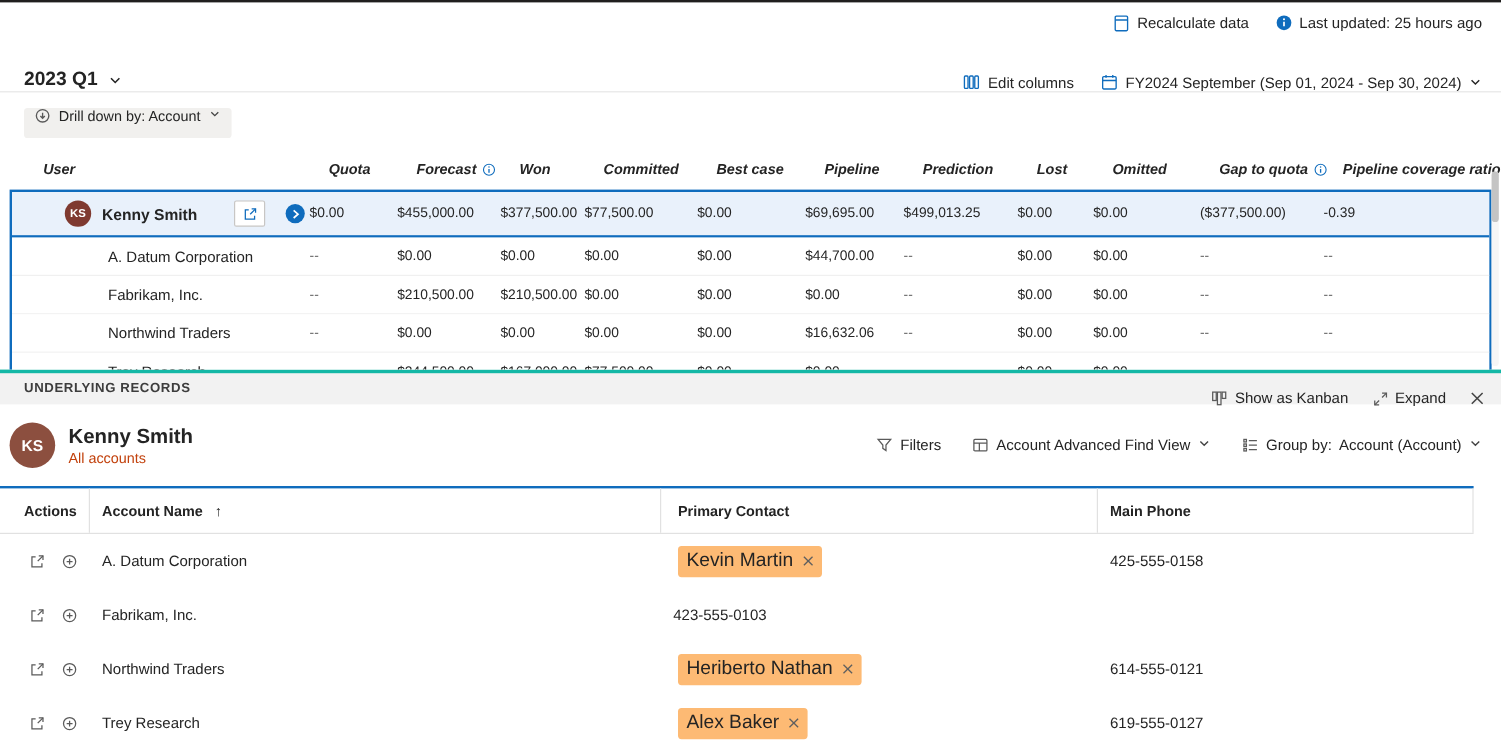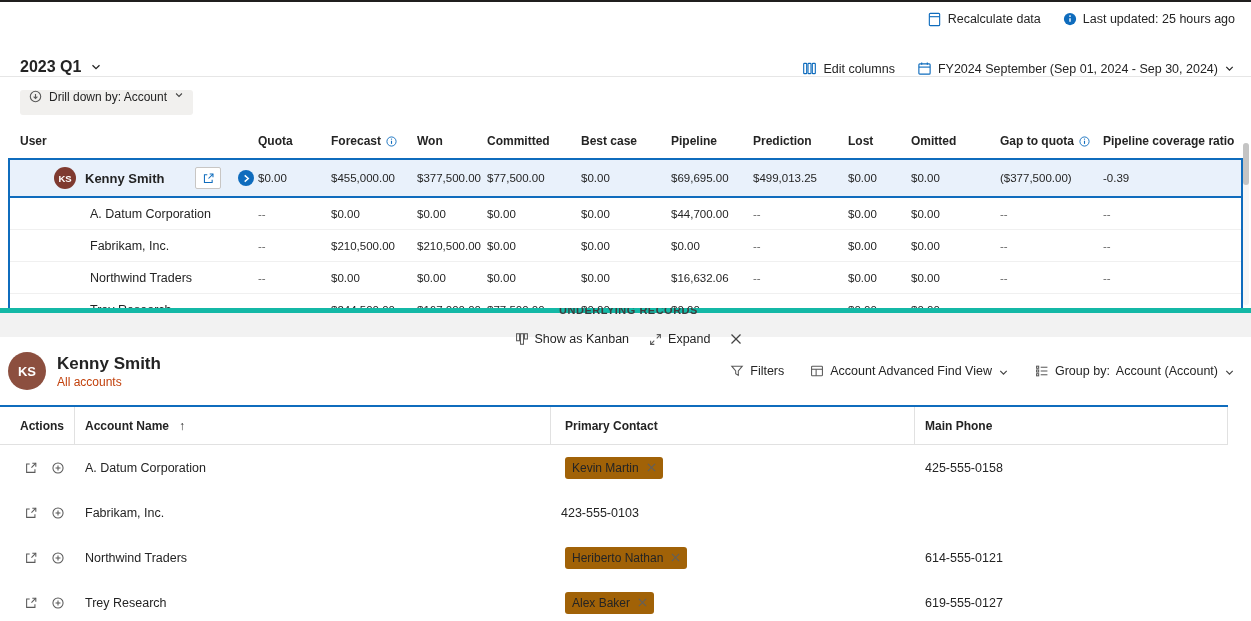--- a/index.html
+++ b/index.html
@@ -25,21 +25,21 @@
              padding:0 16px 0 20px; border-bottom:1px solid #e6e6e6; }
   .period { display:flex; align-items:center; gap:9px; font-size:16px; font-weight:700; cursor:pointer; }
   .toolbar-right { display:flex; align-items:center; gap:22px; }
   .tr-item { display:flex; align-items:center; gap:6px; cursor:pointer; }
 
   
   .forecast { position:relative; height:231px; overflow:hidden; }
   .drill { display:inline-flex; align-items:flex-start; gap:7px; margin:13px 0 9px 20px; height:25px;
            padding:0 9px; background:#f1f0ee; border-radius:3px; font-size:12px; cursor:pointer; }
   .grid-head { display:grid; grid-template-columns:238px 73px 86px 70px 94px 90px 82px 95px 63px 89px 103px minmax(0,1fr);
-               align-items:center; height:34px; padding-left:20px; font-size:12px; font-weight:700; }
+               align-items:center; height:34px; padding-left:36px; font-size:12px; font-weight:700;font-style:italic; }
   .gh { display:flex; align-items:center; gap:5px; white-space:nowrap; }
   .group { margin:0 8px; border:2px solid #0f6cbd; }
   .prow { display:grid; grid-template-columns:248px 73px 86px 70px 94px 90px 82px 95px 63px 89px 103px minmax(0,1fr);
           align-items:center; height:38px; background:#e9f1fb; border-bottom:2px solid #0f6cbd; cursor:pointer; }
   .crow { display:grid; grid-template-columns:248px 73px 86px 70px 94px 90px 82px 95px 63px 89px 103px minmax(0,1fr);
           align-items:center; height:32px; background:#fff; border-bottom:1px solid #f0f0f0; cursor:pointer; }
   .v { font-size:11.5px; padding-right:6px; white-space:nowrap; }
   .dim { color:#666; }
   .usercell { display:flex; align-items:center; gap:9px; padding-left:44px; }
   .childname { padding-left:80px; font-size:12.5px; white-space:nowrap; }
@@ -47,53 +47,53 @@
               font-size:9.5px; font-weight:700; display:flex; align-items:center; justify-content:center; }
   .pname { font-size:13px; font-weight:700; }
   .share-btn { width:26px; height:22px; border:1px solid #c8c6c4; border-radius:2px; background:#fff;
                display:flex; align-items:center; justify-content:center; margin-left:22px; color:#0f6cbd; cursor:pointer; }
   .badge { width:16px; height:16px; border-radius:50%; background:#0f6cbd; display:flex; align-items:center;
            justify-content:center; margin-left:8px; color:#fff; cursor:pointer; }
   .vscroll { position:absolute; top:66px; right:2px; width:6px; height:162px; background:#f6f6f6; border-radius:3px; }
   .vthumb { width:6px; height:42px; border-radius:3px; background:#c4c4c4; cursor:pointer; }
 
   
-  .recbar { height:29px; background:#f2f2f2; border-top:5px solid #14b8a6; display:flex; align-items:center;
-            justify-content:center; padding:0 14px 0 20px;flex-direction:column; }
+  .recbar { height:29px; background:#f2f2f2; border-top:3px solid #14b8a6; display:flex; align-items:center;
+            justify-content:space-between; padding:0 14px 0 20px; }
   .rec-title { font-size:11px; font-weight:700; letter-spacing:.5px; color:#3d3d3d; }
   .rec-actions { display:flex; align-items:center; gap:20px;margin-top:16px; }
   .rec-item { display:flex; align-items:center; gap:6px; cursor:pointer; }
 
   
   .userband { height:68px; display:flex; align-items:center; justify-content:space-between; padding:0 16px 0 8px; }
   .ub-left { display:flex; align-items:center; gap:11px; }
   .avatar-l { width:38px; height:38px; border-radius:50%; background:#8c4f3f; color:#fff; font-weight:700;
               font-size:13px; display:flex; align-items:center; justify-content:center; }
   .ub-name { font-size:17px; font-weight:700; line-height:1.25; }
   .ub-sub { font-size:12px; color:#c2410c; }
   .ub-right { display:flex; align-items:center; gap:26px; }
-  .ub-item { display:flex; align-items:flex-end; gap:6px; cursor:pointer; }
+  .ub-item { display:flex; align-items:flex-start; gap:6px; cursor:pointer; }
 
   
   .btable { width:1228px; border-top:2px solid #0f6cbd; }
   .bt-head { display:grid; grid-template-columns:75px 476px 364px 313px; height:38px; align-items:stretch;
              font-size:12px; font-weight:700; border-bottom:1px solid #e1e1e1; }
   .bt-head > div { display:flex; align-items:center; border-right:1px solid #e1e1e1; gap:6px; }
   .h-acts { padding-left:20px; }
   .h-acct { padding-left:10px; }
   .h-cont { padding-left:14px; }
   .h-phone { padding-left:10px; }
   .bt-row { display:grid; grid-template-columns:75px 476px 364px 313px; height:45px; align-items:center; }
   .acts { display:flex; gap:13px; padding-left:24px; color:#5a5a5a; }
   .acts .icon { cursor:pointer; }
   .acct { padding-left:10px; }
   .cont { padding-left:14px; }
   .phone { padding-left:10px; }
-  .tag { display:inline-flex; align-items:center; gap:8px; background:#a16207; border-radius:3px;
-         padding:4px 7px; font-size:12px; }
+  .tag { display:inline-flex; align-items:center; gap:8px; background:#fdba74; border-radius:3px;
+         padding:4px 7px; font-size:16px; }
   .tag .x { color:#5f5f5f; cursor:pointer; display:inline-flex; }
   .sort-arrow { font-weight:400; margin-left:4px; }
 </style>
 </head>
 <body>
 
 <div class="top-edge"></div>
 
 <div class="topbar">
   <div class="tb-item">

